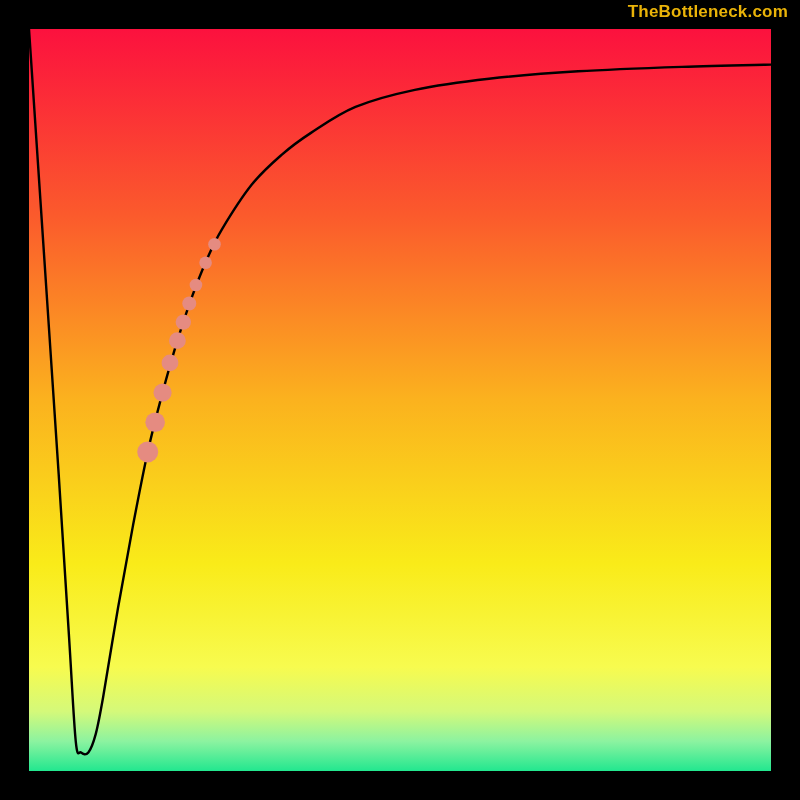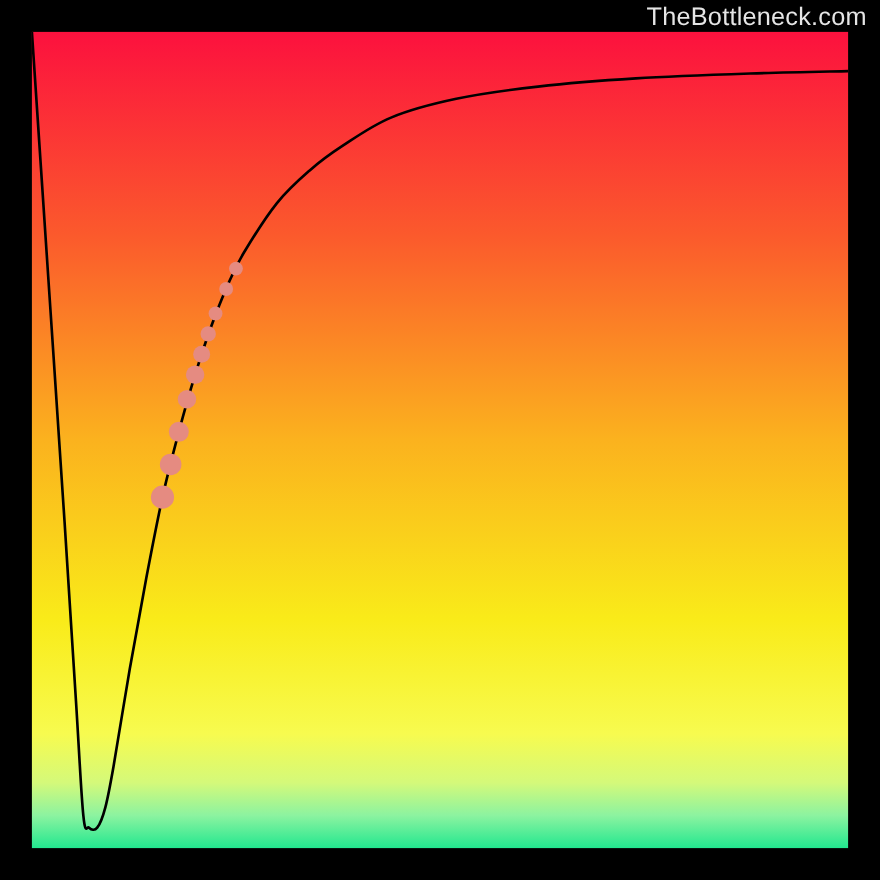--- a/index.html
+++ b/index.html
@@ -13,23 +13,23 @@
   }
   .container {
     position: relative;
     width: 800px;
     height: 800px;
   }
   .watermark {
     position: absolute;
     top: 2px;
     right: 12px;
-    color: #e5e5e5;
-    font-size: 23px;
-    font-weight: 400;
+    color: #eab308;
+    font-size: 17px;
+    font-weight: 700;
     letter-spacing: 0.2px;
     z-index: 3;
     user-select: none;
   }
   svg {
     position: absolute;
     top: 0;
     left: 0;
   }
 </style>

